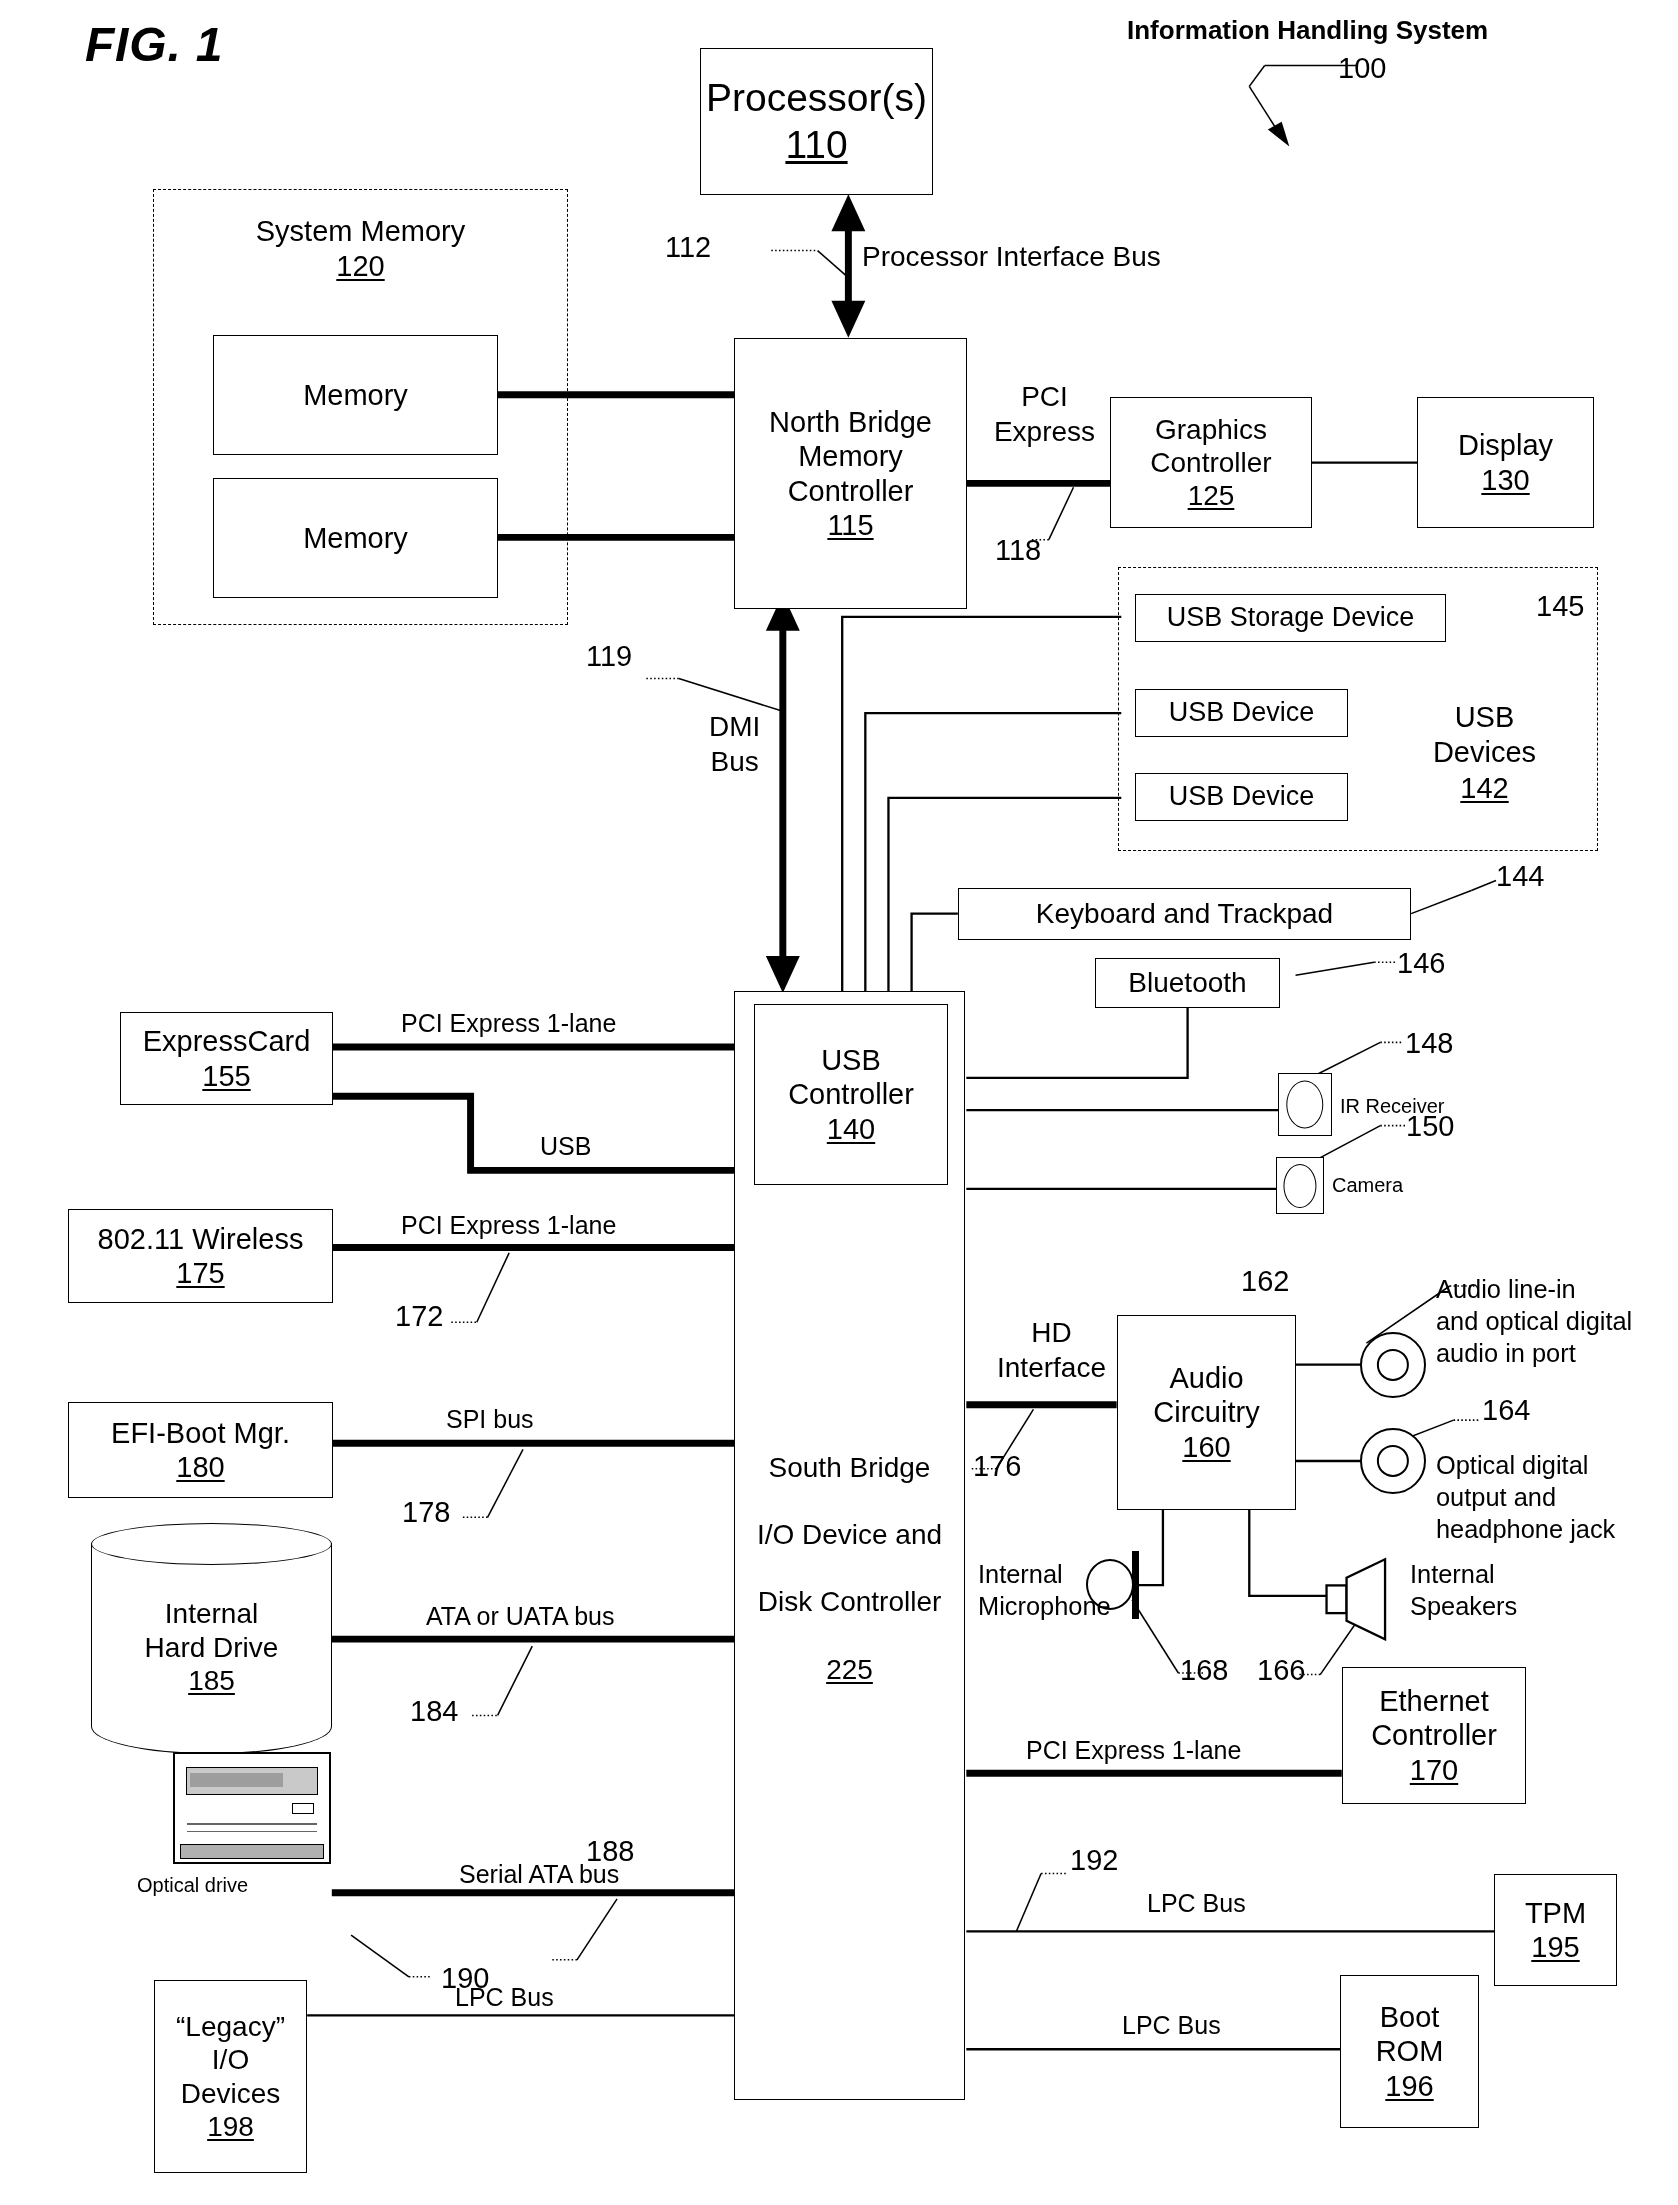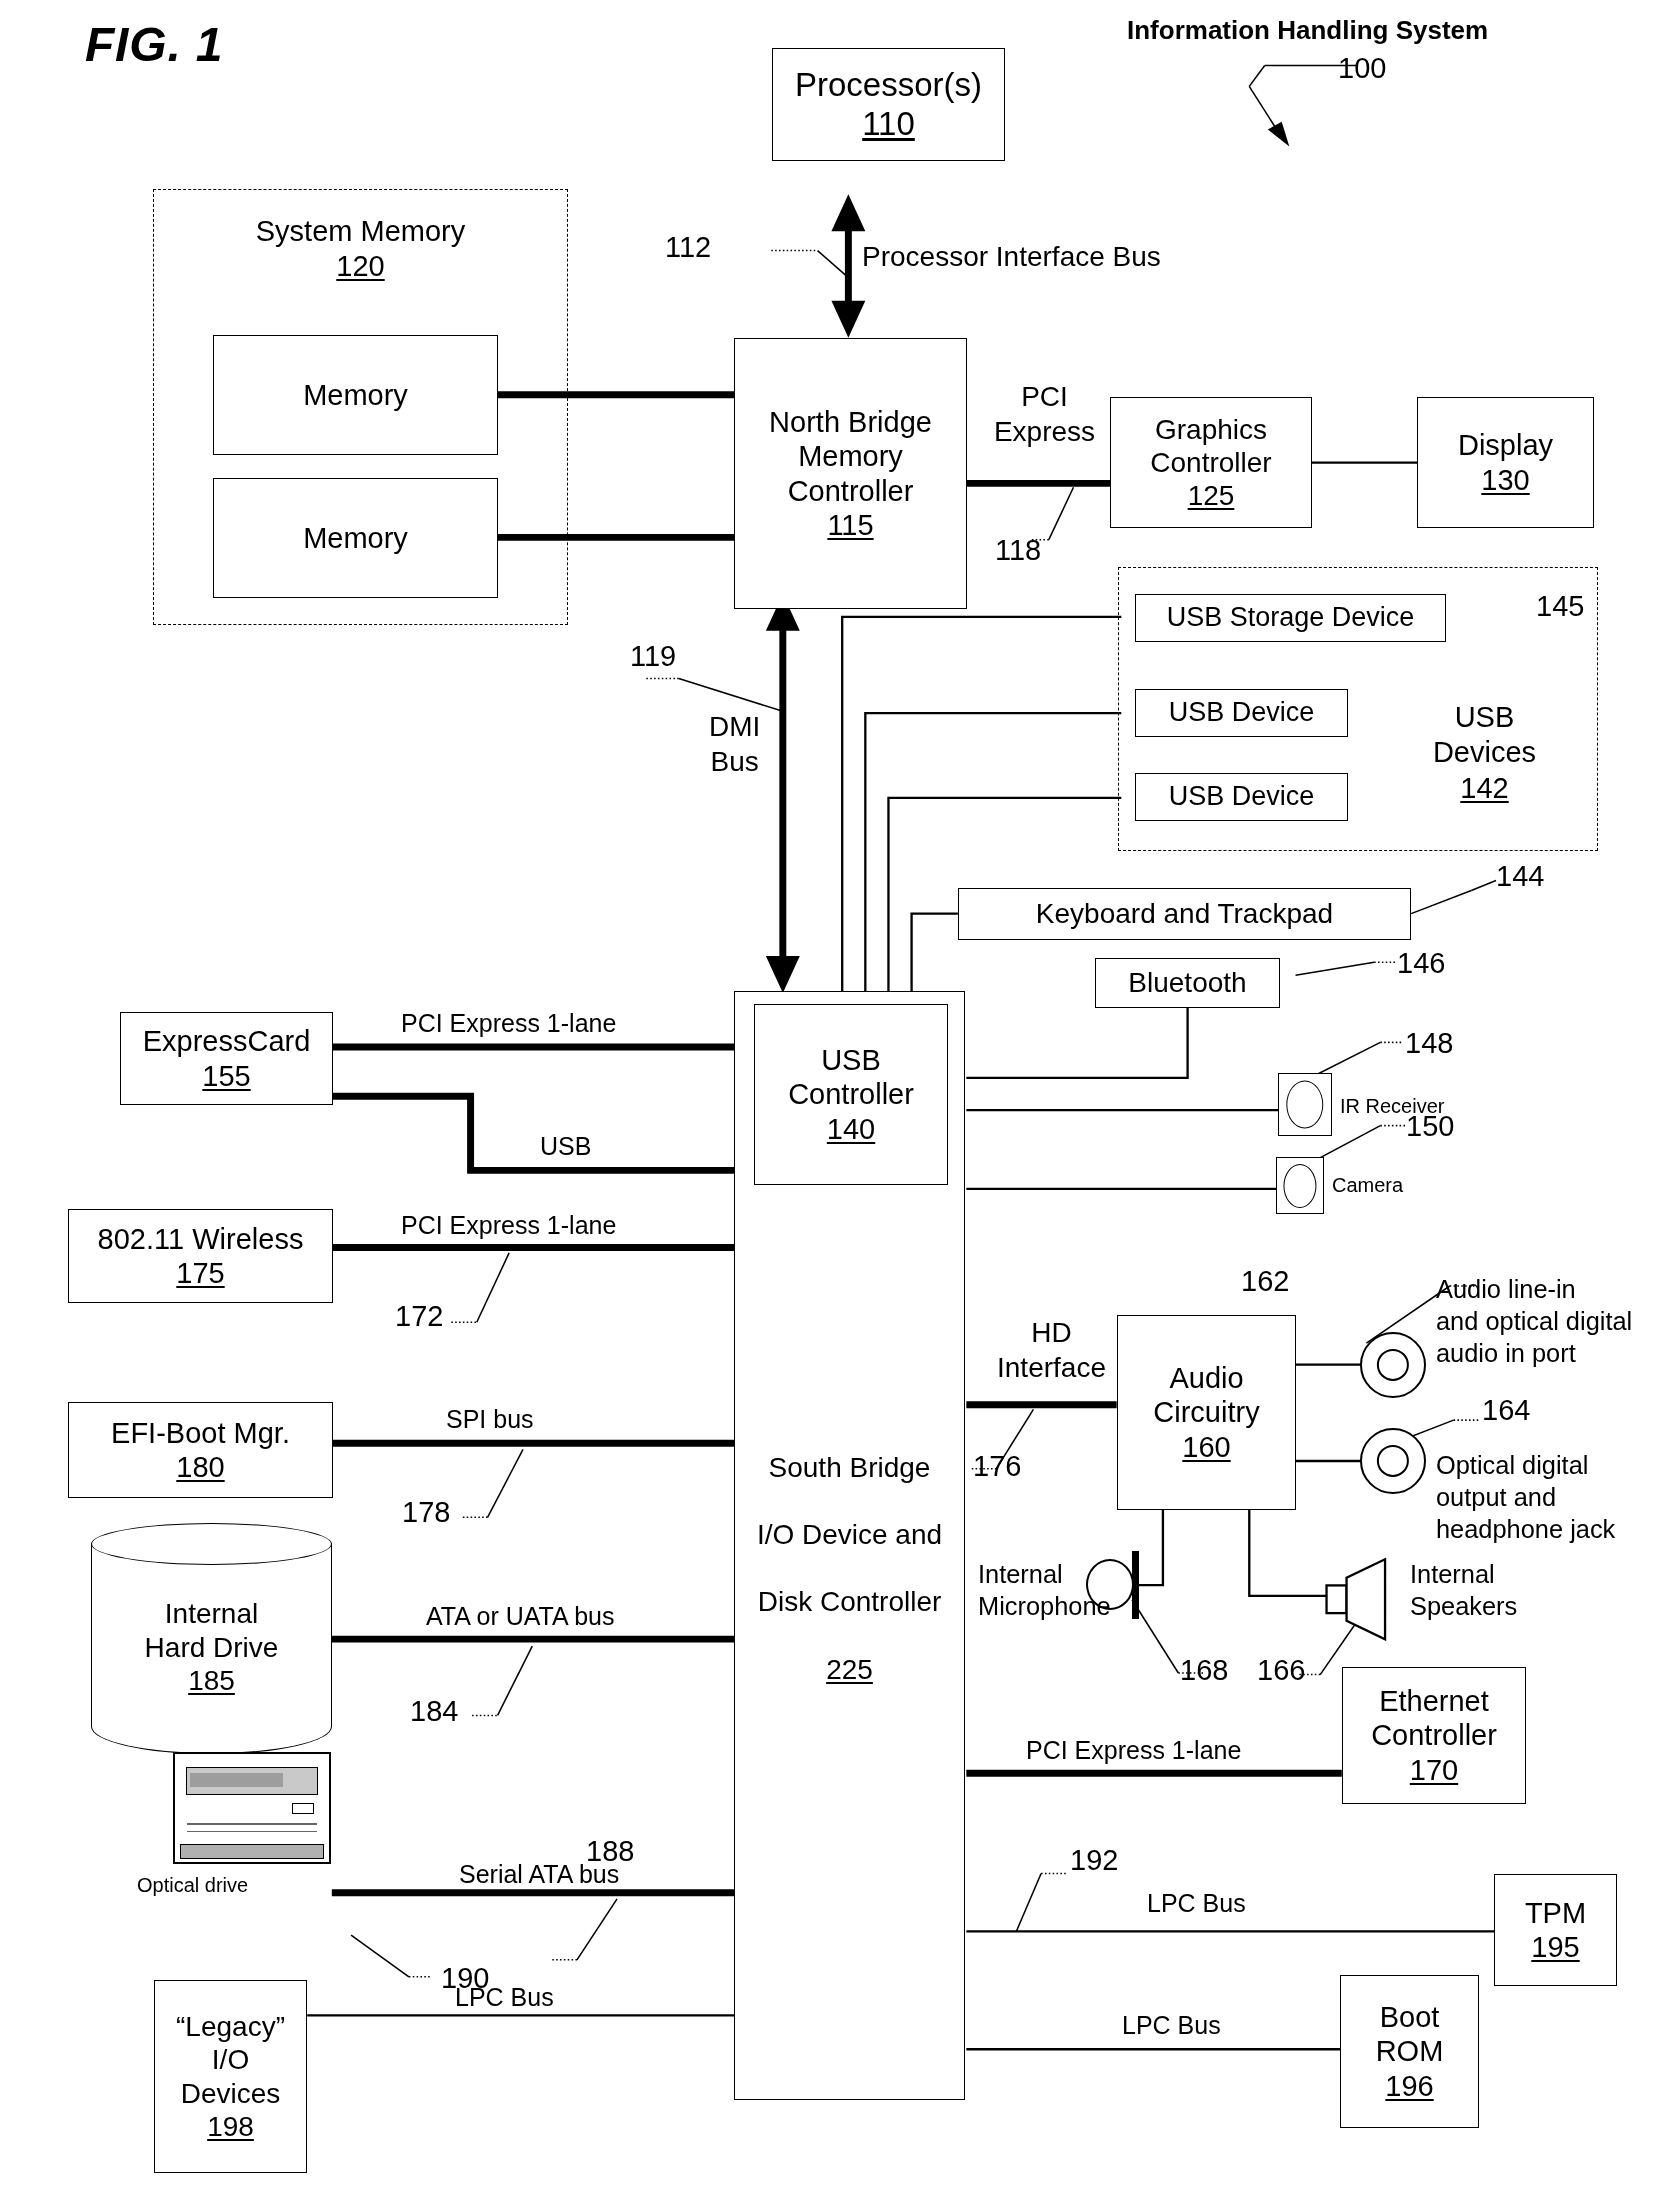--- a/index.html
+++ b/index.html
@@ -231,21 +231,21 @@
 
     <line x1="1253" y1="2658" x2="1738" y2="2658" stroke-width="3"></line>
   </g>
 </svg>
 
 <div class="figtitle" style="left:85px;top:17px;">FIG. 1</div>
 
 <div class="hdr" style="left:1127px;top:15.4px;">Information Handling System</div>
 <div class="ref" style="left:1338px;top:52px;">100</div>
 
-<div class="box" style="left:772px;top:48px;width:233px;height:113px;font-size:33px;">
+<div class="box" style="left:700px;top:48px;width:233px;height:147px;font-size:39px;">
   <span class="ln">Processor(s)</span>
   <span class="ln num">110</span>
 </div>
 
 <div class="ref" style="left:665px;top:231px;">112</div>
 <div class="bus-lbl" style="left:862px;top:241px;font-size:28px;">Processor Interface Bus</div>
 
 <div class="dashbox" style="left:153px;top:189px;width:415px;height:436px;"></div>
 <div class="lbl ctr" style="left:153px;top:214px;width:415px;font-size:29px;line-height:1.2;">
   <span class="ln">System Memory</span><br>
@@ -273,21 +273,21 @@
 <div class="box" style="left:1110px;top:397px;width:202px;height:131px;font-size:28px;">
   <span class="ln">Graphics</span>
   <span class="ln">Controller</span>
   <span class="ln num">125</span>
 </div>
 <div class="box" style="left:1417px;top:397px;width:177px;height:131px;font-size:29px;">
   <span class="ln">Display</span>
   <span class="ln num">130</span>
 </div>
 
-<div class="ref" style="left:586px;top:640px;margin-left:44px;">119</div>
+<div class="ref" style="left:586px;top:640px;">119</div>
 <div class="multi" style="left:709px;top:709px;text-align:center;font-size:28px;">DMI
 Bus</div>
 
 <div class="dashbox" style="left:1118px;top:567px;width:480px;height:284px;"></div>
 
 <div class="box" style="left:1135px;top:594px;width:311px;height:48px;font-size:27px;">
   <span class="ln">USB Storage Device</span>
 </div>
 <div class="ref" style="left:1536px;top:590px;">145</div>
 

